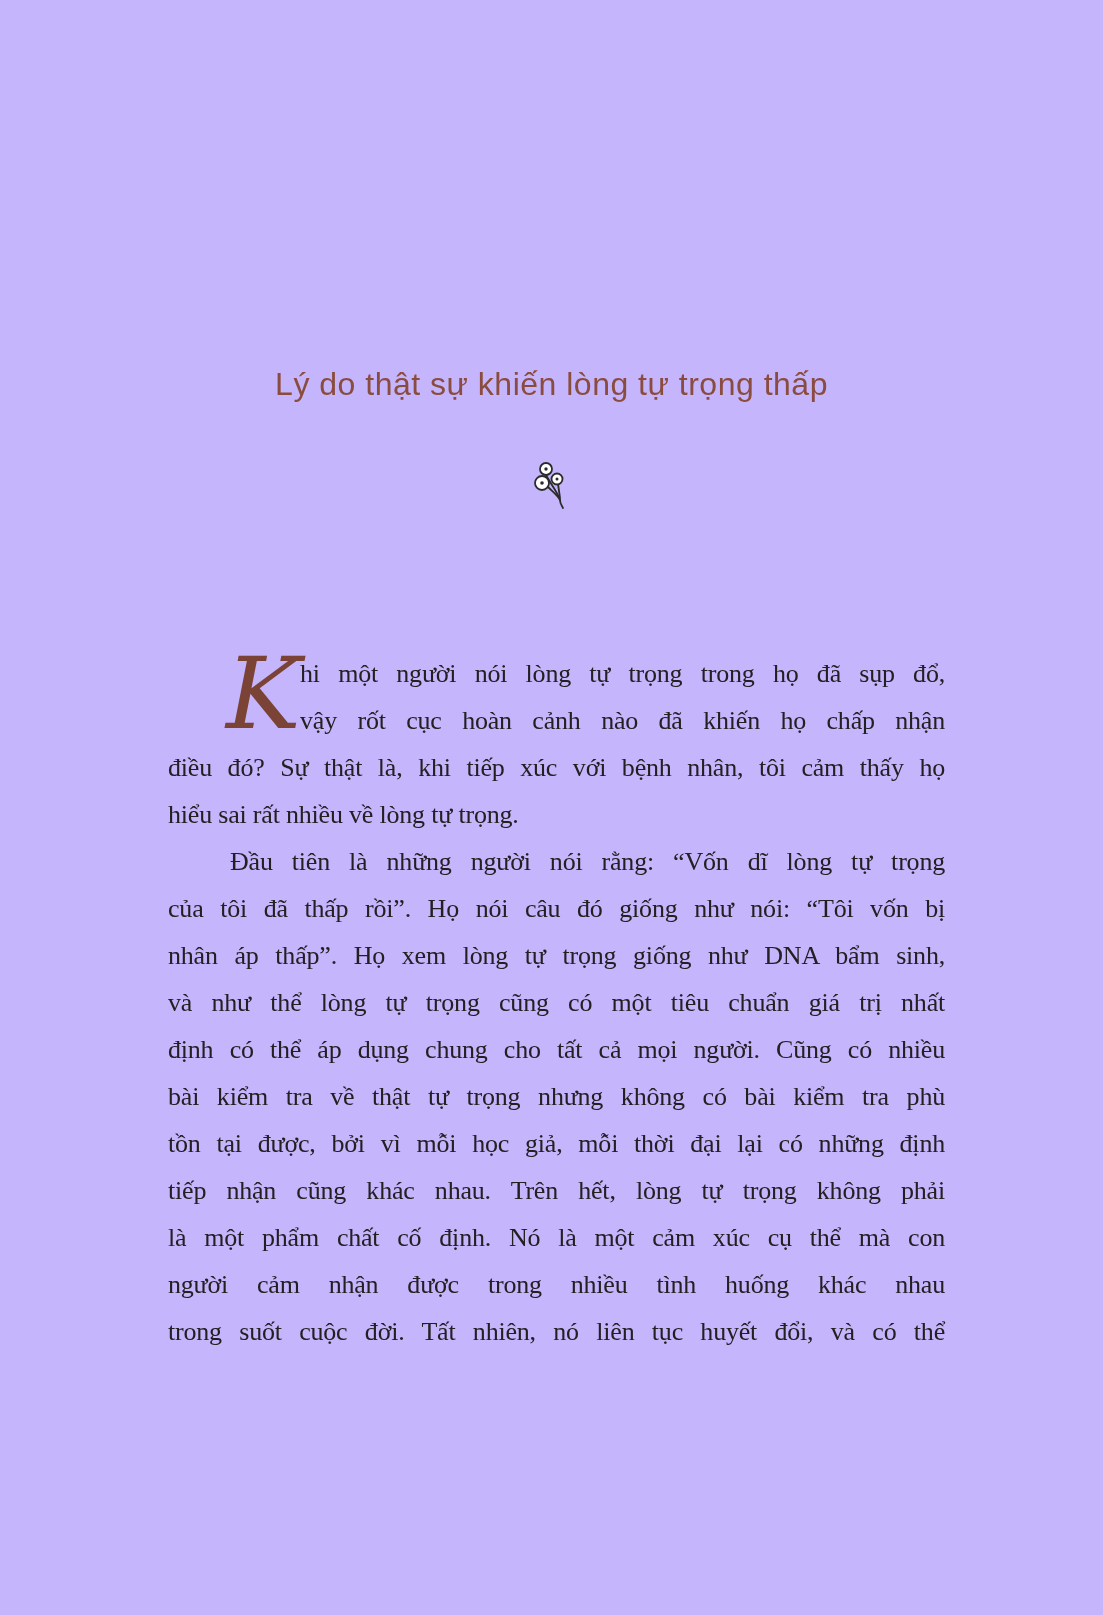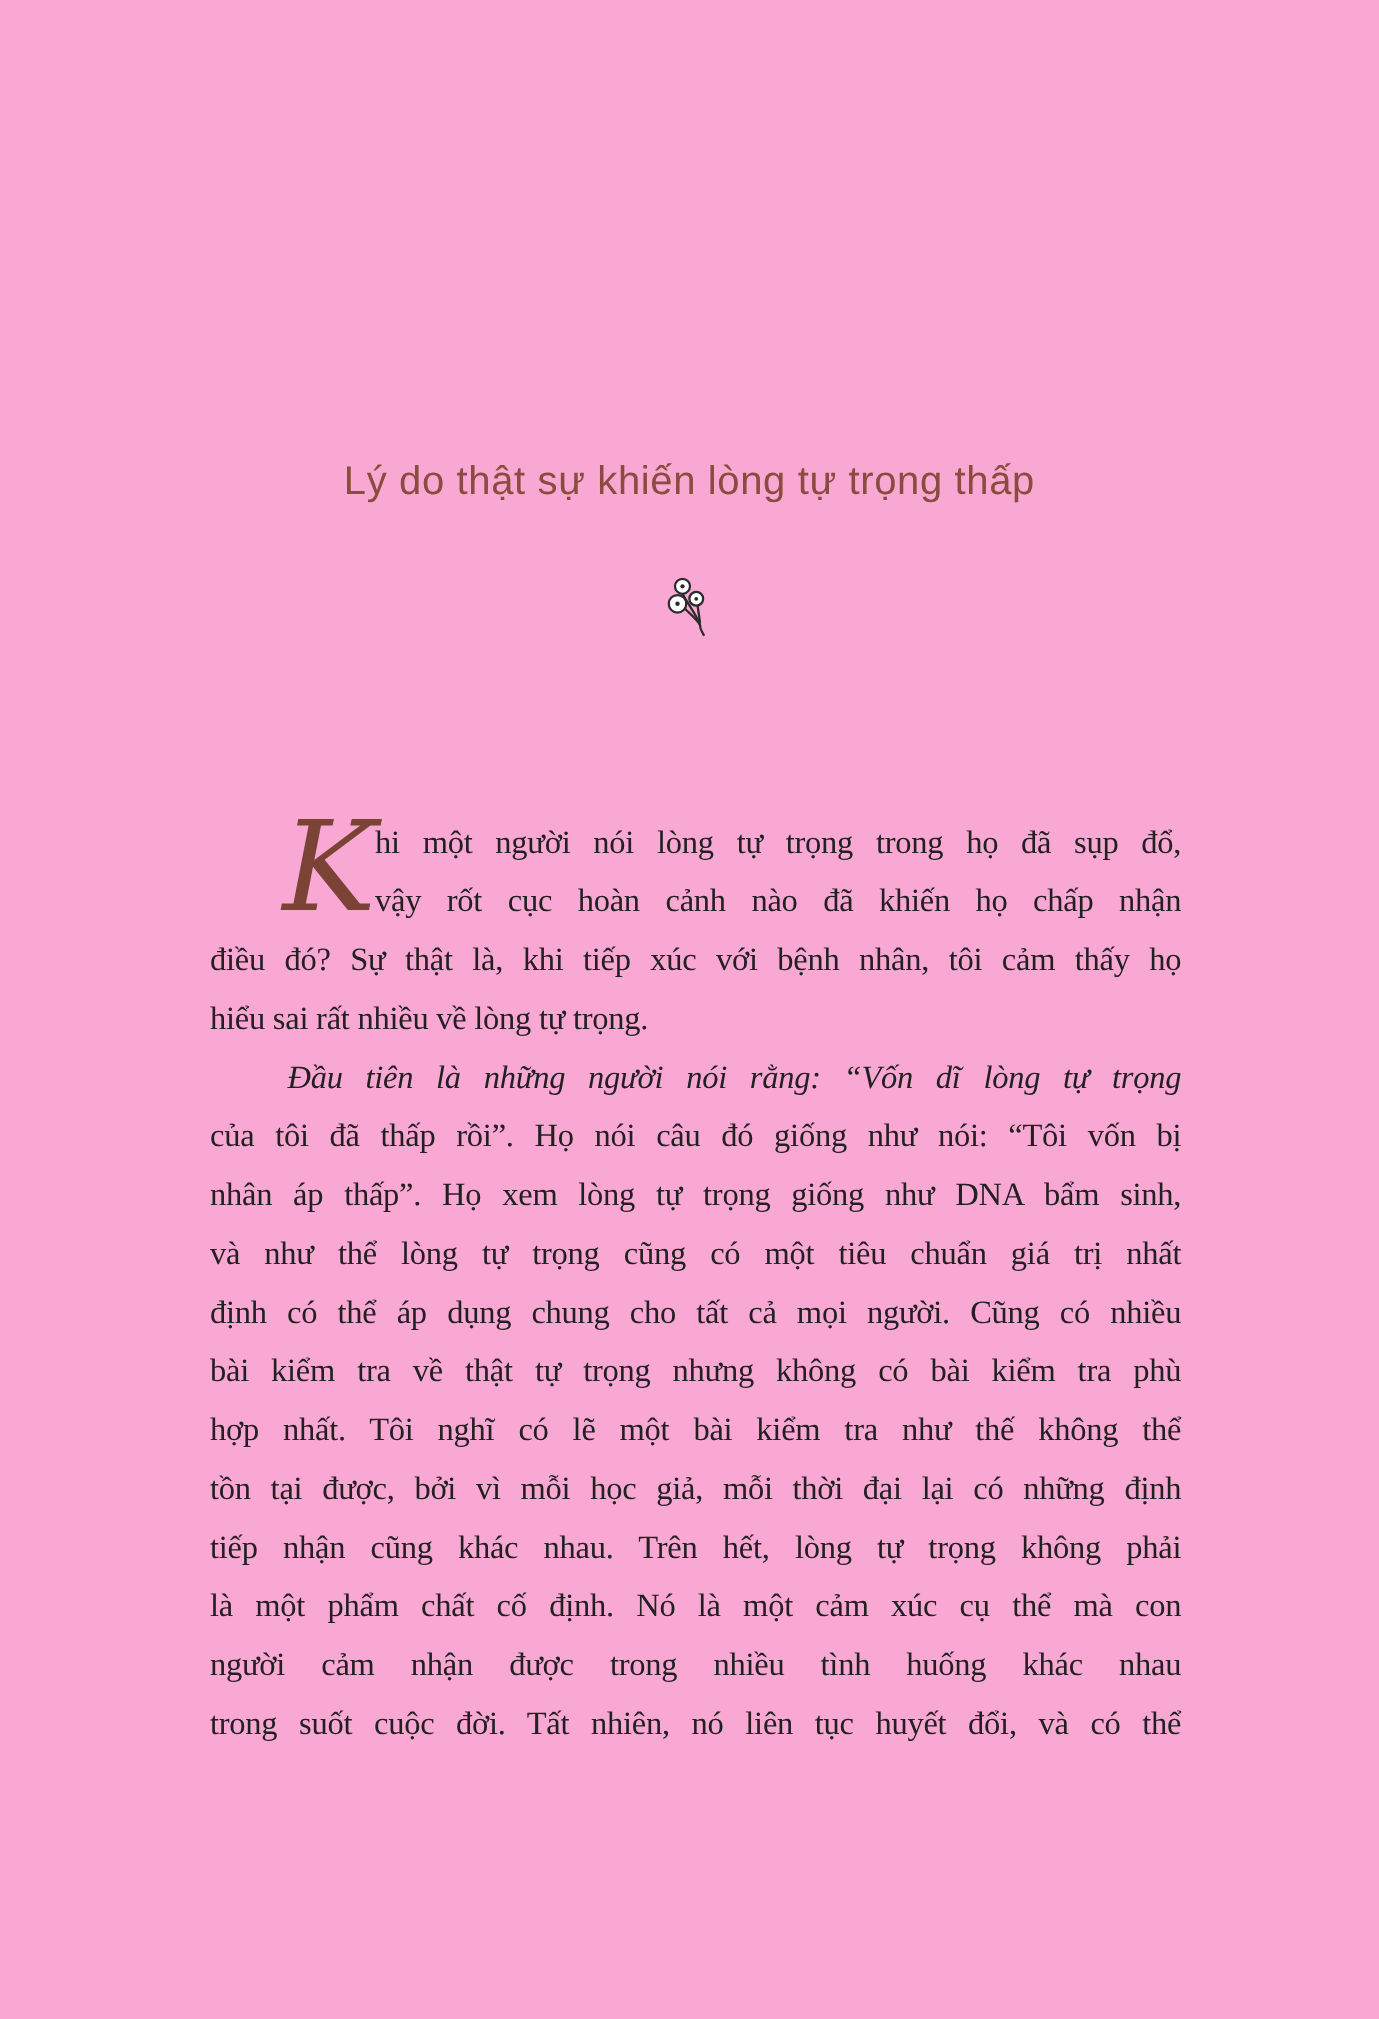--- a/index.html
+++ b/index.html
@@ -4,21 +4,21 @@
 <style>
   html, body {
     margin: 0;
     padding: 0;
     background: #ffffff;
   }
   .page {
     position: relative;
     width: 1103px;
     height: 1615px;
-    background: #f9a8d4;
+    background: #c4b5fd;
     overflow: hidden;
     font-family: "Liberation Serif", "DejaVu Serif", serif;
   }
   .page-title {
     margin: 362px 0 0 0;
     text-align: center;
     font-family: "Liberation Sans", "DejaVu Sans", sans-serif;
     font-weight: 400;
     font-size: 32px;
     line-height: 44px;
@@ -48,21 +48,20 @@
     height: 47px;
   }
   .text-line.last-left {
     text-align-last: left;
   }
   .text-line.dc-indent {
     padding-left: 132px;
   }
   .text-line.first-indent {
     padding-left: 62px;
-    font-style: italic;
   }
   .dropcap {
     position: absolute;
     left: 58px;
     top: -4px;
     font-family: "DejaVu Serif", serif;
     font-style: italic;
     font-size: 100px;
     line-height: 96px;
     color: #7b4335;
@@ -101,21 +100,20 @@
         <div class="text-line">điều đó? Sự thật là, khi tiếp xúc với bệnh nhân, tôi cảm thấy họ</div>
         <div class="text-line last-left">hiểu sai rất nhiều về lòng tự trọng.</div>
       </div>
     <div class="para" id="para-1">
         <div class="text-line first-indent">Đầu tiên là những người nói rằng: “Vốn dĩ lòng tự trọng</div>
         <div class="text-line">của tôi đã thấp rồi”. Họ nói câu đó giống như nói: “Tôi vốn bị</div>
         <div class="text-line">nhân áp thấp”. Họ xem lòng tự trọng giống như DNA bẩm sinh,</div>
         <div class="text-line">và như thể lòng tự trọng cũng có một tiêu chuẩn giá trị nhất</div>
         <div class="text-line">định có thể áp dụng chung cho tất cả mọi người. Cũng có nhiều</div>
         <div class="text-line">bài kiểm tra về thật tự trọng nhưng không có bài kiểm tra phù</div>
-        <div class="text-line">hợp nhất. Tôi nghĩ có lẽ một bài kiểm tra như thế không thể</div>
         <div class="text-line">tồn tại được, bởi vì mỗi học giả, mỗi thời đại lại có những định</div>
         <div class="text-line">tiếp nhận cũng khác nhau. Trên hết, lòng tự trọng không phải</div>
         <div class="text-line">là một phẩm chất cố định. Nó là một cảm xúc cụ thể mà con</div>
         <div class="text-line">người cảm nhận được trong nhiều tình huống khác nhau</div>
         <div class="text-line">trong suốt cuộc đời. Tất nhiên, nó liên tục huyết đổi, và có thể</div>
       </div>
   </div>
 
 </div>
 

